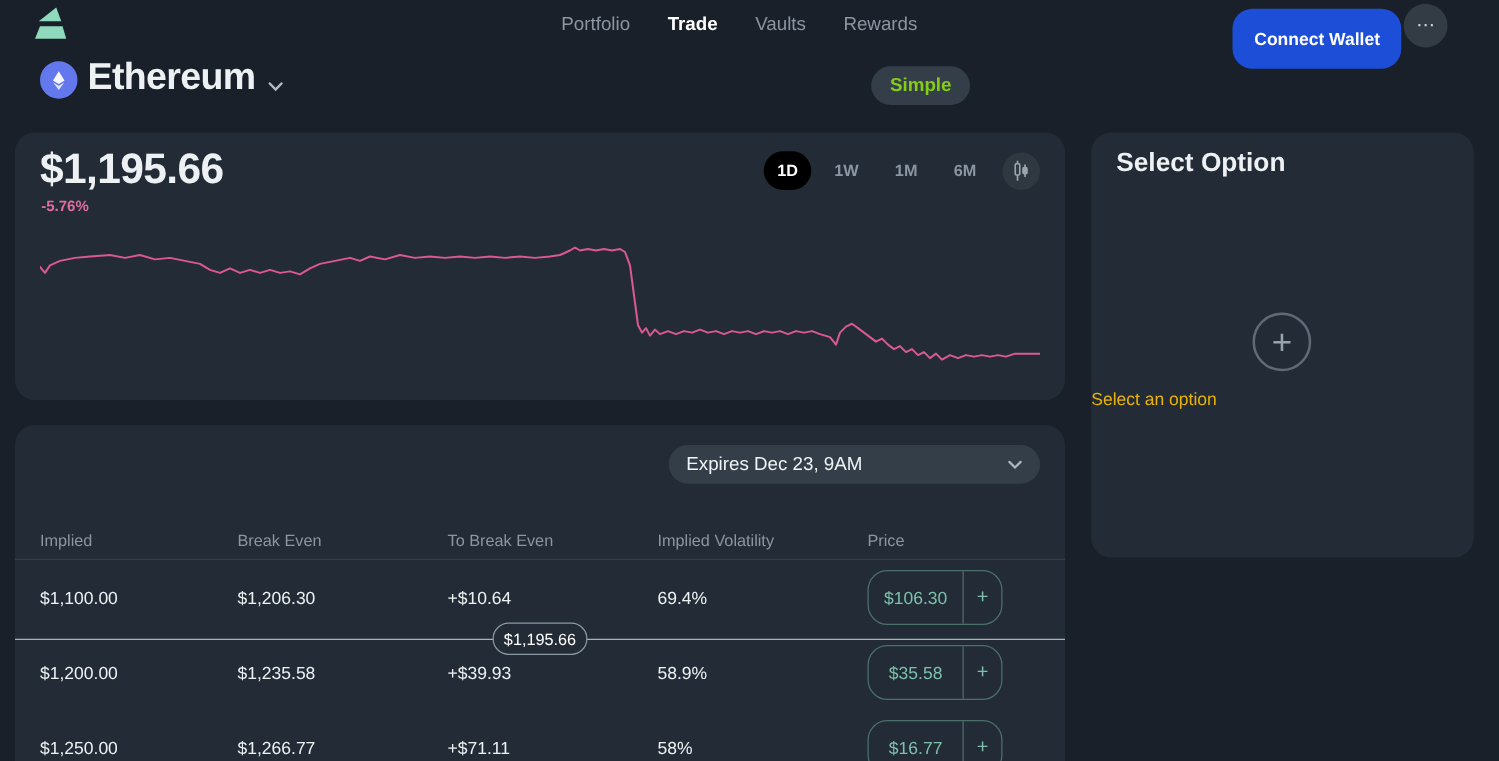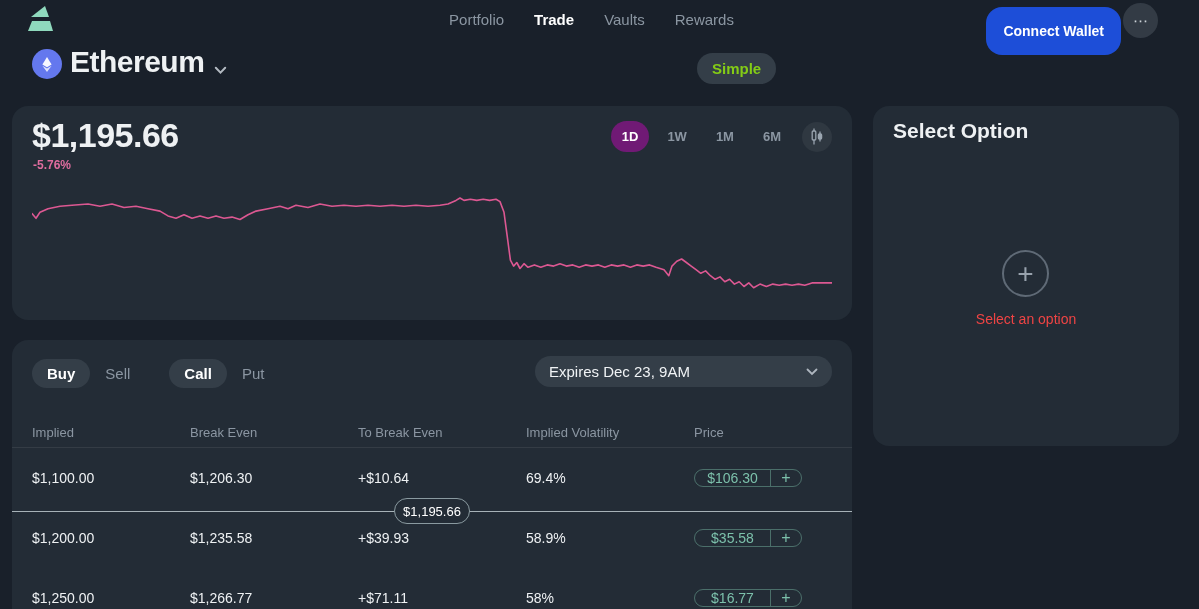--- a/index.html
+++ b/index.html
@@ -34,54 +34,54 @@
   
   .card { position:absolute; background:#232c36; border-radius:16px; }
   #price-card { left:12px; top:106px; width:840px; height:214px; }
   #order-card { left:12px; top:340px; width:840px; height:290px; }
   #select-card { left:873px; top:106px; width:306px; height:340px; }
   
   .spot-price { position:absolute; left:20px; top:10px; font-size:34px; font-weight:700; letter-spacing:-0.5px; }
   .spot-change { position:absolute; left:21px; top:52px; color:#df6d9f; font-size:12px; font-weight:600;text-align:center; }
   .ranges { position:absolute; right:20px; top:15px; display:flex; align-items:center; gap:7px; }
   .range { color:#8b96a2; font-size:13px; font-weight:700; padding:8px 11px; border-radius:16px; cursor:pointer; }
-  .range.selected { background:#701a75; color:#ffffff; }
+  .range.selected { background:#000000; color:#ffffff; }
   .candle-btn { width:30px; height:30px; border-radius:50%; background:#2f3841;
     display:flex; align-items:center; justify-content:center; margin-left:3px; cursor:pointer; }
   .chart-wrap { position:absolute; left:20px; top:86px; }
   
   .side-toggles { position:absolute; left:20px; top:19px; display:flex; align-items:center; }
   .pill-opt { font-size:15px; color:#8b96a2; padding:6px 15px; border-radius:16px; cursor:pointer; }
   .pill-opt.selected { background:#343e48; color:#ffffff; font-weight:700; }
   .group-gap { width:24px; }
   .expiry { position:absolute; left:523px; top:16px; width:297px; height:31px;
     background:#343e48; border-radius:16px; display:flex; align-items:center;
     justify-content:space-between; padding:0 14px; font-size:15px; color:#f0f3f5; cursor:pointer; }
   .thead { position:absolute; left:0; right:0; top:77px; height:30px;
     display:grid; grid-template-columns:158px 168px 168px 168px 1fr;
     padding-left:20px; align-items:center; color:#8b96a2; font-size:13px; }
   .tbody { position:absolute; left:0; right:0; top:107px; border-top:1px solid rgba(255,255,255,0.08); }
   .trow { display:grid; grid-template-columns:158px 168px 168px 168px 1fr;
     padding-left:20px; align-items:center; height:60px; font-size:14px; color:#eef1f3; }
-  .price-btn { width:108px; height:18px; border:1px solid rgba(124,192,171,0.45);
+  .price-btn { width:108px; height:44px; border:1px solid rgba(124,192,171,0.45);
     border-radius:16px; background:transparent; color:#7cc0ab; display:flex;
     align-items:center; font-family:inherit; font-size:14px; overflow:hidden; cursor:pointer; padding:0; }
   .price-btn .val { flex:1; text-align:center; }
   .price-btn .sep { width:1px; align-self:stretch; background:rgba(124,192,171,0.45); }
   .price-btn .plus { width:30px; text-align:center; font-size:16px; font-weight:400; }
   .spot-line { position:absolute; left:0; right:0; top:171px; height:1px; background:#a7b2b8; }
   .spot-pill { position:absolute; left:382px; top:158px; width:76px; height:26px;
     background:#232c36; border:1px solid #8a9aa0; border-radius:13px;
     display:flex; align-items:center; justify-content:center; font-size:13px; color:#ffffff; z-index:2; }
   
   .select-title { position:absolute; left:20px; top:13px; font-size:21px; font-weight:700; }
   .plus-circle { position:absolute; left:129px; top:144px; width:47px; height:47px;
     border:2px solid #5f6a76; border-radius:50%; color:#98a2ad;
     display:flex; align-items:center; justify-content:center; font-size:28px; font-weight:300; line-height:1; }
-  .select-empty { position:absolute; left:0; right:0; top:205px; text-align:center; color:#ef4444; font-size:14px; }
+  .select-empty { position:absolute; left:0; right:0; top:205px; color:#eab308; font-size:14px; }
 </style>
 </head>
 <body>
 
 <div>
   <div class="logo">
     <svg width="26" height="30" viewBox="0 0 26 30">
       <polygon points="18,1 22,12 4,12" fill="#8fd9bd"></polygon>
       <polygon points="5,16 23,16 26,26 1,26" fill="#8fd9bd"></polygon>
     </svg>
@@ -135,27 +135,20 @@
     </span>
   </div>
   <div class="chart-wrap">
     <svg id="chart-svg" width="800" height="110" viewBox="0 0 800 110">
       <polyline id="chart-line" fill="none" stroke-width="1.6" stroke-linejoin="round" stroke-linecap="round" points="0.0,21.5 4.0,26.3 8.0,20.3 16.0,16.7 28.0,14.3 40.0,13.2 56.0,12.0 68.0,14.3 80.0,12.0 92.0,15.5 104.0,14.3 116.0,16.7 128.0,19.1 136.0,23.9 144.0,26.3 152.0,22.7 160.0,26.3 168.0,23.9 176.0,26.3 184.0,23.9 192.0,26.3 200.0,25.1 208.0,27.5 216.0,22.7 224.0,19.1 236.0,16.7 248.0,14.3 256.0,16.7 264.0,13.2 276.0,15.5 288.0,12.0 300.0,14.3 312.0,13.2 324.0,14.3 336.0,13.2 348.0,14.3 360.0,13.2 372.0,14.3 384.0,13.2 396.0,14.3 408.0,13.2 416.0,12.0 424.0,8.4 428.0,6.0 432.0,8.4 438.4,7.2 444.8,8.4 451.2,7.2 457.6,8.4 464.0,7.2 468.0,9.6 472.0,20.3 475.2,44.2 478.4,68.2 481.6,74.1 484.8,70.5 488.0,76.5 492.0,71.7 496.0,75.3 502.4,72.9 508.8,75.3 515.2,72.9 521.6,74.1 528.0,71.7 534.4,74.1 540.8,72.9 547.2,75.3 553.6,72.9 560.0,74.1 566.4,72.9 572.8,75.3 579.2,72.9 585.6,74.1 592.0,72.9 598.4,75.3 604.8,72.9 611.2,74.1 617.6,72.9 624.0,75.3 632.0,77.7 636.8,83.7 640.0,74.1 644.8,69.3 649.6,67.0 654.4,70.5 659.2,74.1 664.0,77.7 668.8,81.3 673.6,78.9 678.4,83.7 683.2,87.3 688.0,84.9 692.8,89.7 697.6,87.3 702.4,92.1 707.2,89.7 712.0,94.5 716.8,90.9 721.6,95.7 728.0,92.1 734.4,94.5 740.8,92.1 747.2,93.3 753.6,92.1 760.0,93.3 766.4,92.1 772.8,93.3 780.0,90.9 788.0,90.9 800.0,90.9" stroke="#dc5892"></polyline>
     </svg>
   </div>
 </div>
 
 <div class="card" id="order-card">
-  <div class="side-toggles">
-    <span class="pill-opt selected">Buy</span>
-    <span class="pill-opt">Sell</span>
-    <span class="group-gap"></span>
-    <span class="pill-opt selected">Call</span>
-    <span class="pill-opt">Put</span>
-  </div>
   <div class="expiry">
     <span>Expires Dec 23, 9AM</span>
     <svg width="12" height="8" viewBox="0 0 12 8" fill="none" stroke="#aeb6bf" stroke-width="1.8" stroke-linecap="round">
       <path d="M1.5 1.5 L6 6 L10.5 1.5"></path>
     </svg>
   </div>
 
   <div class="thead">
     <span>Implied</span>
     <span>Break Even</span>

